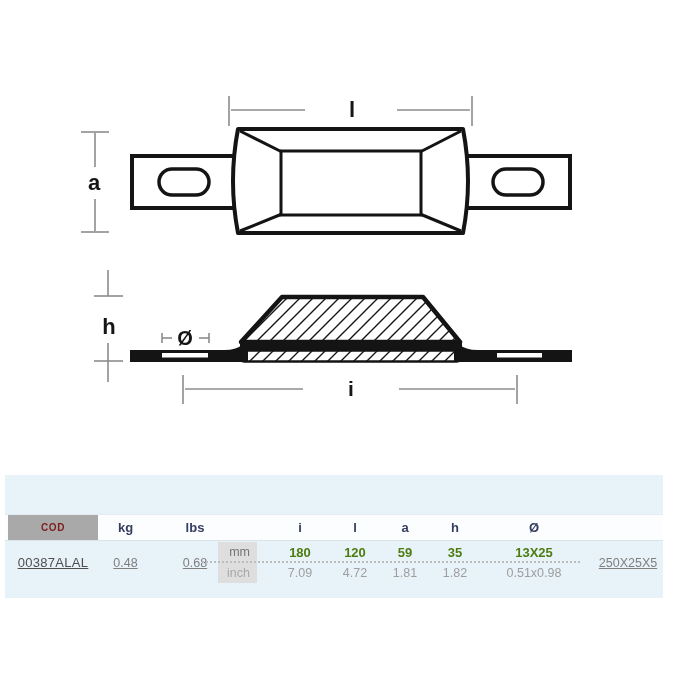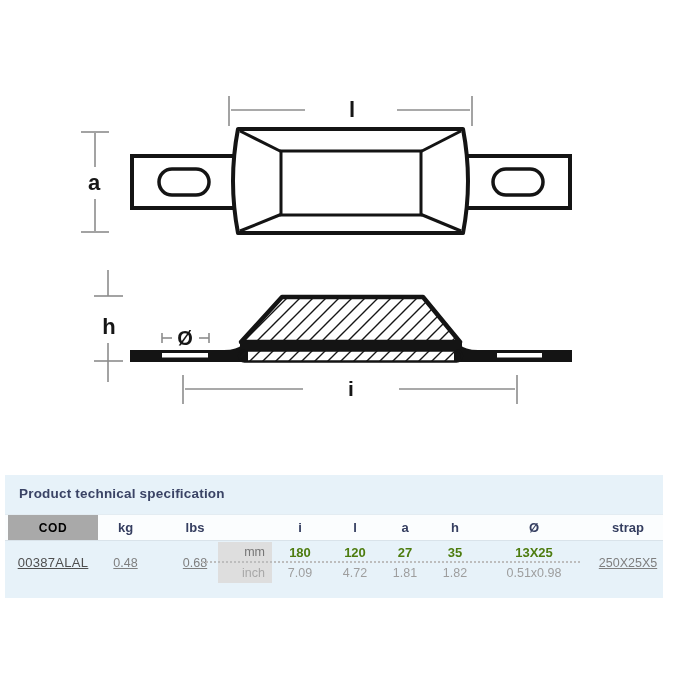--- a/index.html
+++ b/index.html
@@ -9,32 +9,32 @@
   .drawing text{font-family:"Liberation Sans",sans-serif;font-weight:600;fill:#161616;}
 
   
   .panel{position:absolute;left:5px;top:475px;width:658px;height:123px;background:#e7f2f9;}
   .panel-title{position:absolute;left:14px;top:11px;margin:0;font-size:13.5px;font-weight:700;
                color:#3a4365;letter-spacing:.2px;}
   .hband{position:absolute;left:0;top:39px;width:658px;height:27px;background:#fbfdfe;
          border-top:1px solid #e3ecf2;border-bottom:1px solid #d9e3ea;box-sizing:border-box;}
   .hcell{position:absolute;top:0;height:100%;display:flex;align-items:center;justify-content:center;
          font-size:13px;font-weight:700;color:#353e60;}
-  .hcell.cod{background:#a9a9a9;color:#000000;letter-spacing:.6px;font-size:12px;}
+  .hcell.cod{background:#a9a9a9;color:#7f1d1d;letter-spacing:.6px;font-size:10px;}
 
   .cell{position:absolute;display:flex;align-items:center;justify-content:center;}
   .one-row{top:67px;height:41px;text-decoration:underline;}
   .mm-row{top:67px;height:20px;}
   .inch-row{top:88px;height:20px;}
   .val-cod{color:#4f4f4f;font-size:13px;font-weight:500;letter-spacing:.3px;}
   .val-soft{color:#7f7f7f;font-size:12.5px;}
   .val-mm{color:#4d7c0f;font-size:13px;font-weight:700;}
   .val-inch{color:#9e9e9e;font-size:12.5px;}
 
-  .unit-block{position:absolute;left:213px;top:67px;width:54px;height:41px;background:#dedede;}
+  .unit-block{position:absolute;left:213px;top:67px;width:39px;height:41px;background:#dedede;}
   .unit{position:absolute;left:0;width:100%;box-sizing:border-box;padding-right:7px;
         display:flex;align-items:center;justify-content:flex-end;font-size:12.5px;}
   .unit-mm{top:0;height:20px;color:#767676;font-weight:500;}
   .unit-inch{top:21px;height:20px;color:#a8a8a8;}
   .dotted{position:absolute;left:197px;top:86px;width:378px;height:0;
           border-top:2px dotted #bdbdbd;}
 
   
   .c-cod{left:3px;width:90px;}
   .c-kg{left:93px;width:55px;}
@@ -122,49 +122,47 @@
         <line x1="183" y1="375" x2="183" y2="404"></line>
         <line x1="517" y1="375" x2="517" y2="404"></line>
         <line x1="185" y1="389" x2="303" y2="389"></line>
         <line x1="399" y1="389" x2="515" y2="389"></line>
       </g>
       <text x="351" y="396" font-size="21" text-anchor="middle">i</text>
     </g>
   </svg>
 
   <section class="panel">
-    <h2 class="panel-title">Product technical specification</h2>
 
     <div class="hband">
       <div class="hcell cod c-cod">COD</div>
       <div class="hcell c-kg">kg</div>
       <div class="hcell c-lbs">lbs</div>
       <div class="hcell c-i">i</div>
       <div class="hcell c-l">l</div>
       <div class="hcell c-a">a</div>
       <div class="hcell c-h">h</div>
       <div class="hcell c-dia">Ø</div>
-      <div class="hcell c-strap">strap</div>
     </div>
 
     <div>
       <div class="cell one-row c-cod val-cod">00387ALAL</div>
       <div class="cell one-row c-kg val-soft">0.48</div>
       <div class="cell one-row c-lbs val-soft">0.68</div>
 
       <div class="unit-block">
         <div class="unit unit-mm">mm</div>
         <div class="unit unit-inch">inch</div>
       </div>
 
       <div class="dotted"></div>
 
       <div class="cell mm-row c-i val-mm">180</div>
       <div class="cell mm-row c-l val-mm">120</div>
-      <div class="cell mm-row c-a val-mm">27</div>
+      <div class="cell mm-row c-a val-mm">59</div>
       <div class="cell mm-row c-h val-mm">35</div>
       <div class="cell mm-row c-dia val-mm">13X25</div>
 
       <div class="cell inch-row c-i val-inch">7.09</div>
       <div class="cell inch-row c-l val-inch">4.72</div>
       <div class="cell inch-row c-a val-inch">1.81</div>
       <div class="cell inch-row c-h val-inch">1.82</div>
       <div class="cell inch-row c-dia val-inch">0.51x0.98</div>
 
       <div class="cell one-row c-strap val-soft">250X25X5</div>

